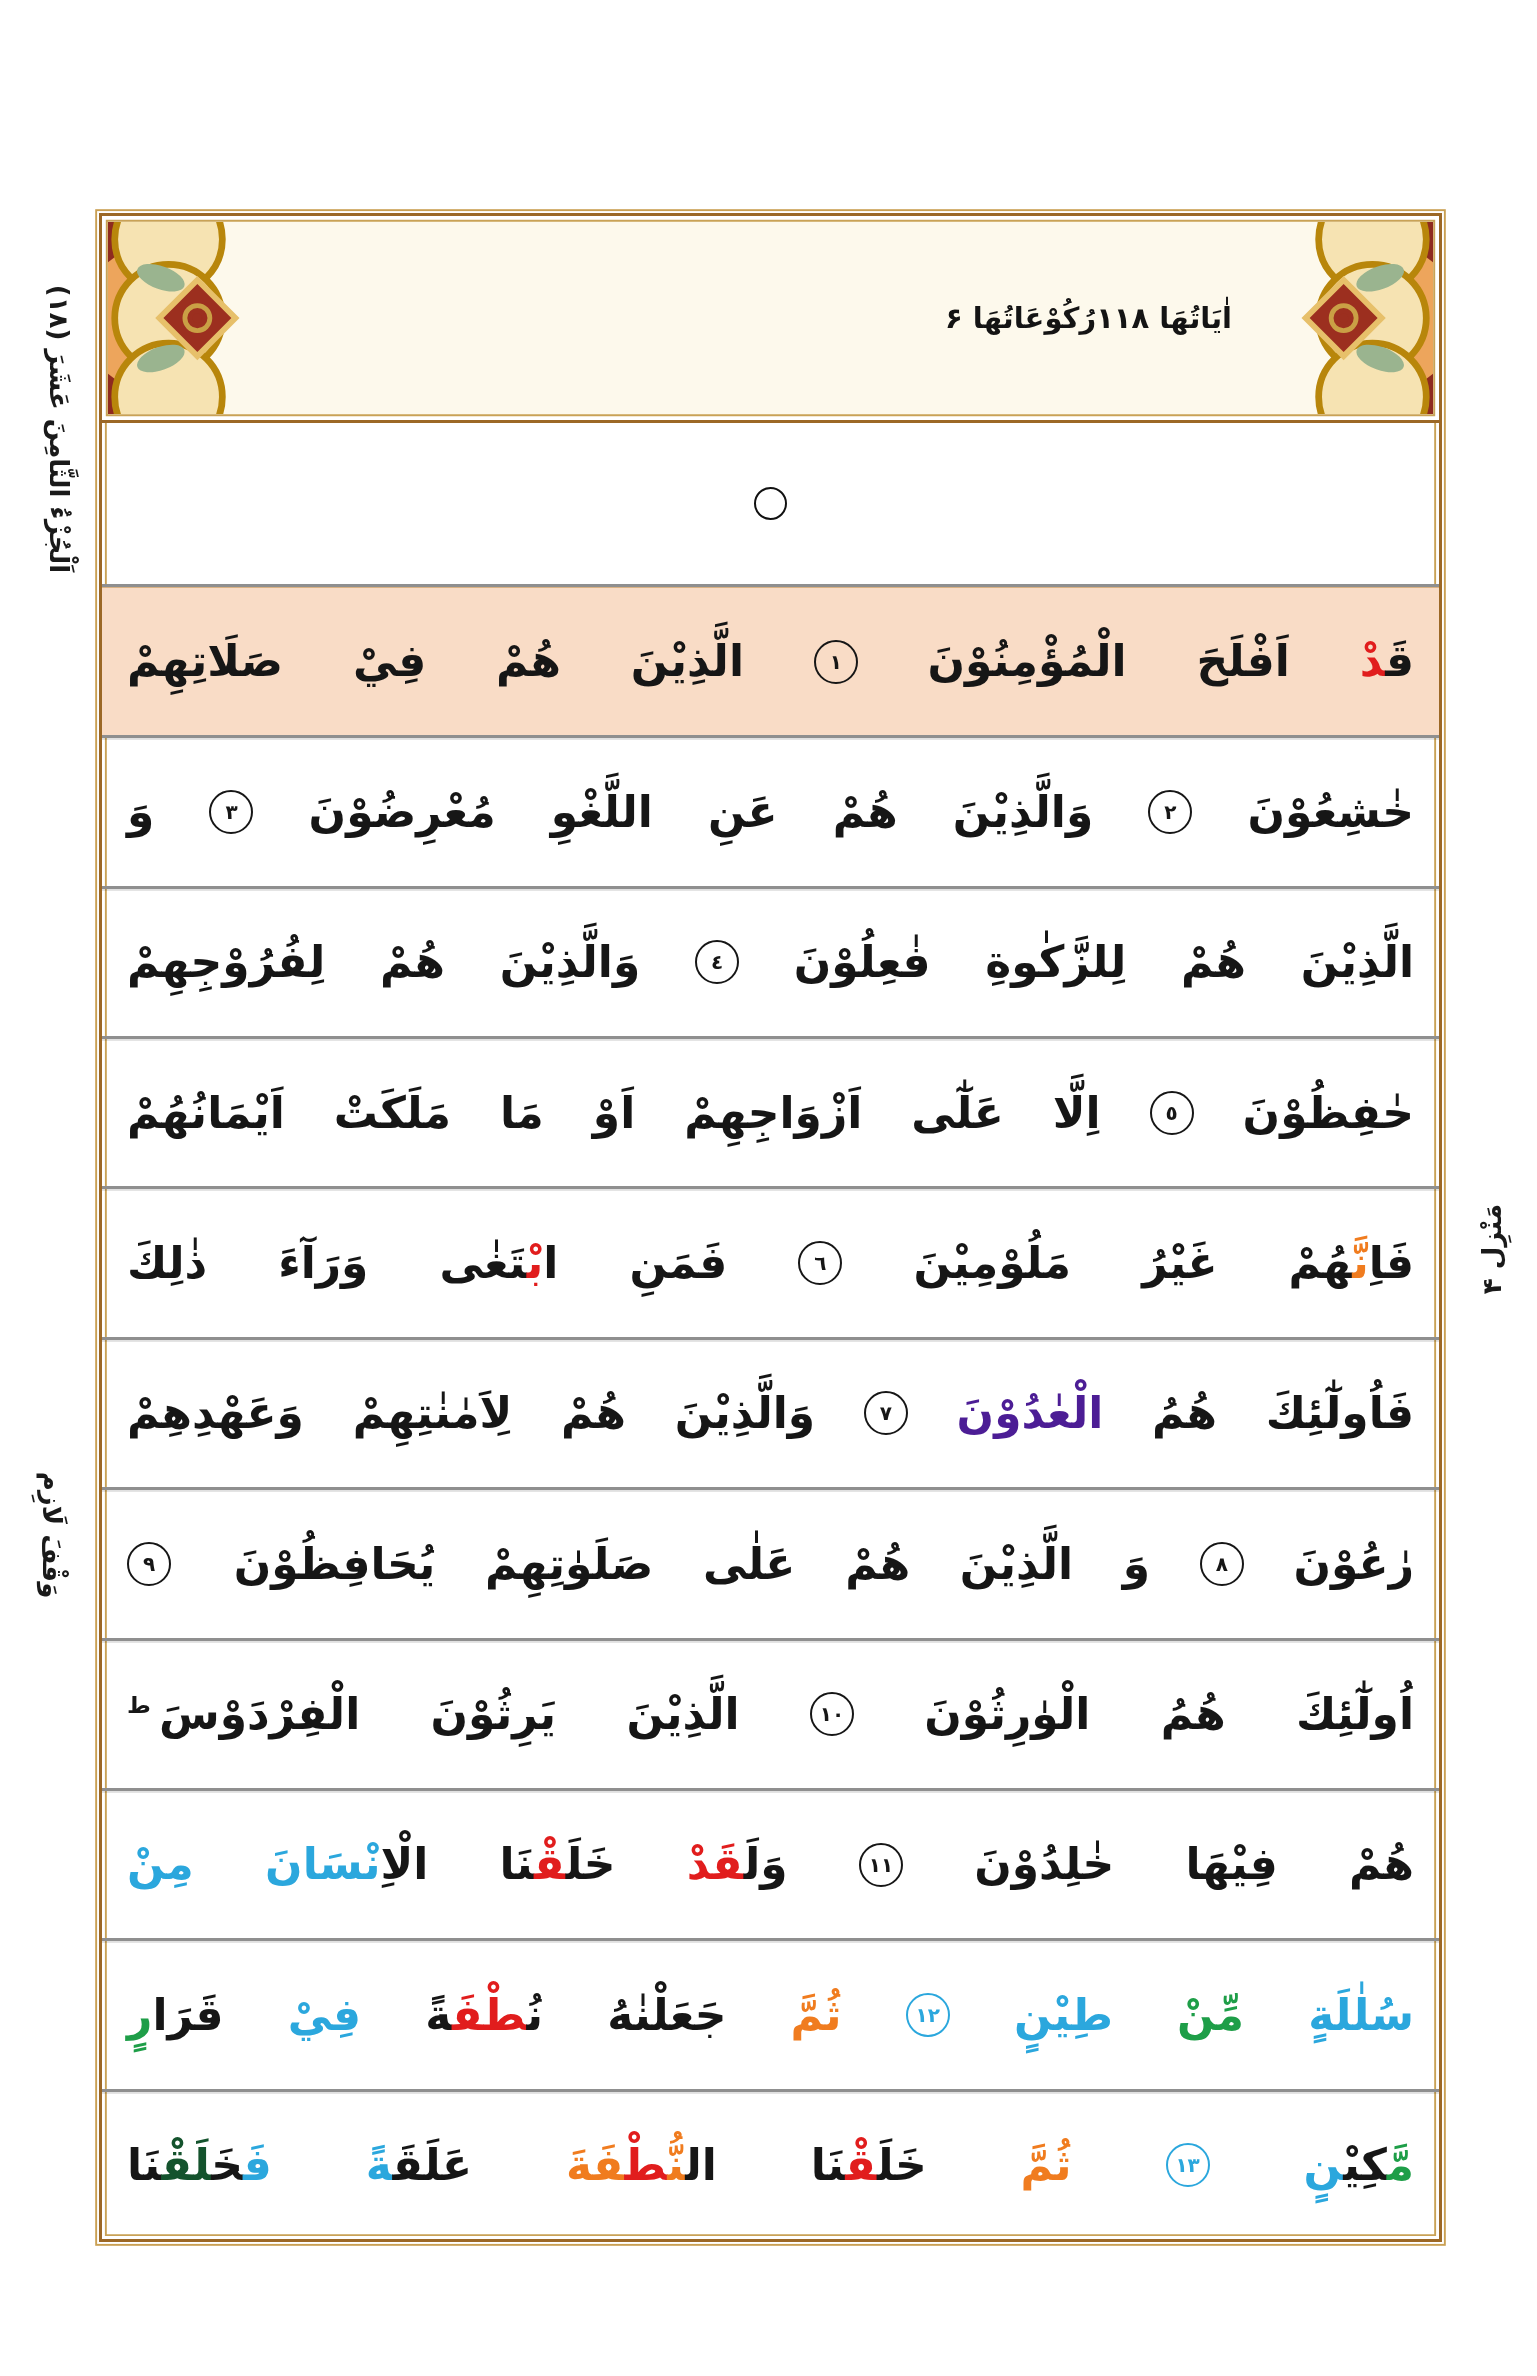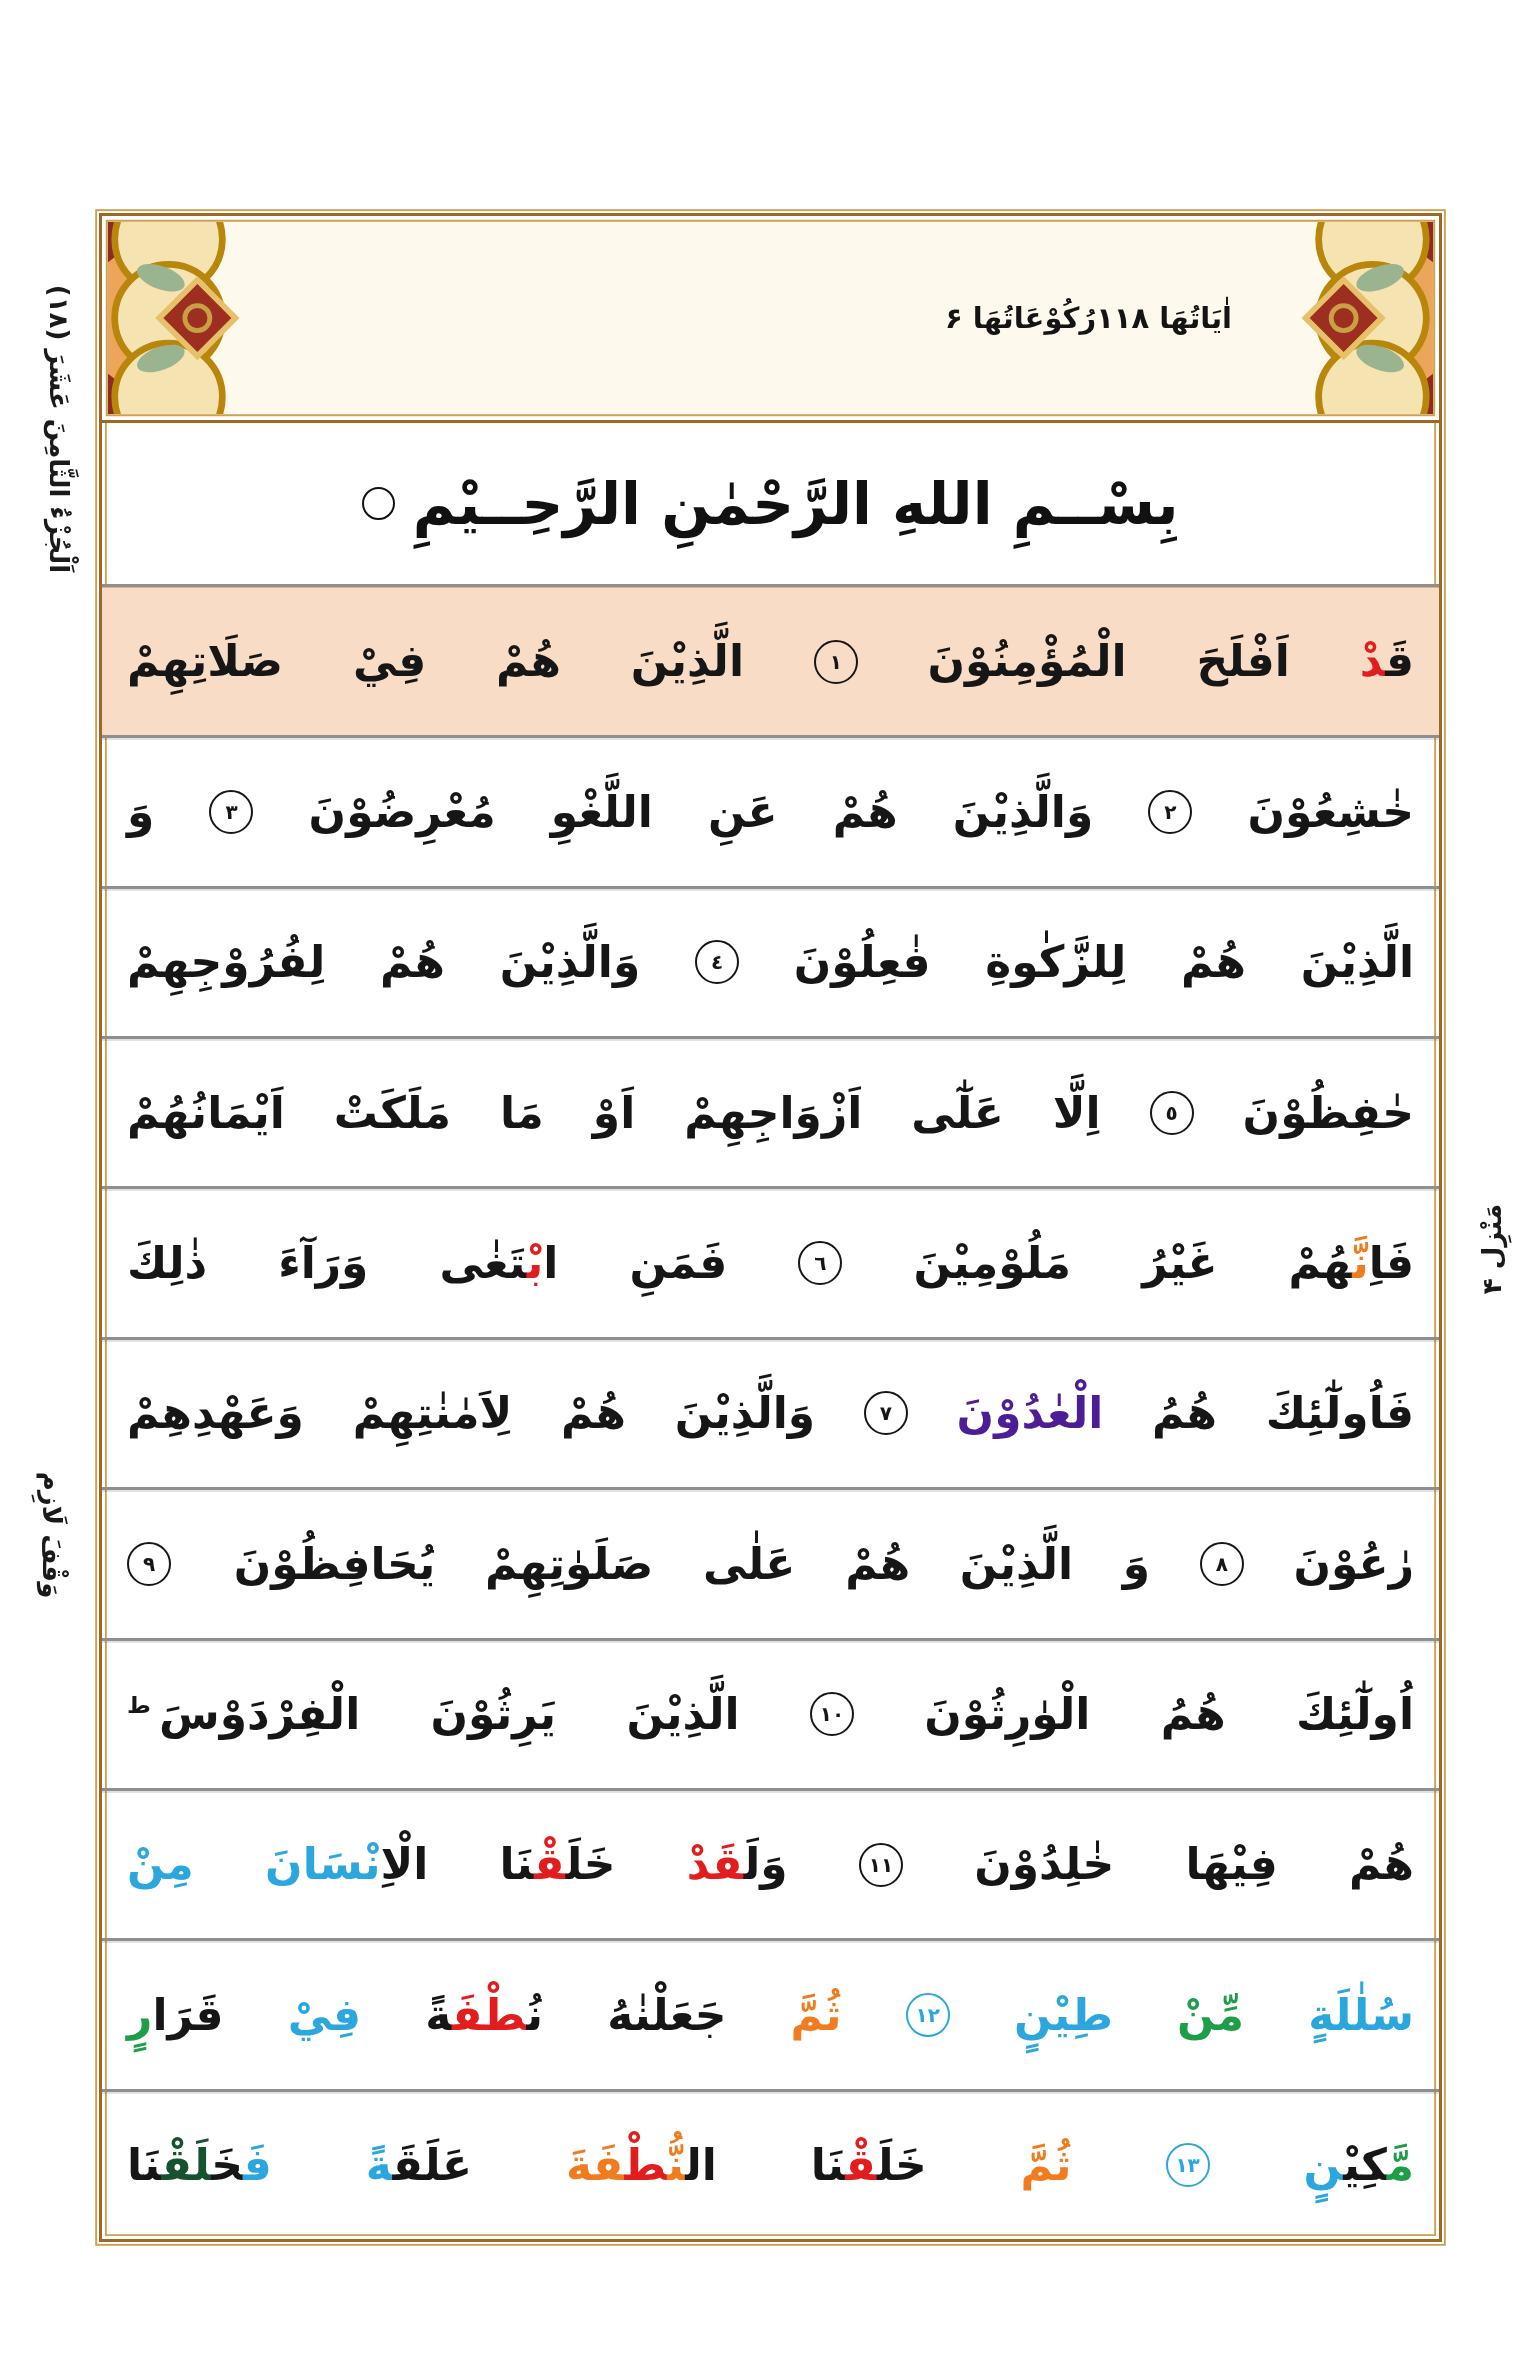--- a/index.html
+++ b/index.html
@@ -97,21 +97,20 @@
         <circle cx="112" cy="100" r="13" fill="none" stroke="#caa045" stroke-width="5"></circle>
         <circle cx="112" cy="100" r="5" fill="#9c2f1f"></circle>
       </svg>
       <div class="band-text">
         <span class="ayat-label">اٰيَاتُهَا ۱۱۸</span>
         <span class="rukuat-label">رُكُوْعَاتُهَا ۶</span>
       </div>
     </div>
 
     <div class="bismillah">
-      <span class="btext">بِسْــمِ اللهِ الرَّحْمٰنِ الرَّحِــيْمِ</span>
       <span class="vcirc"></span>
     </div>
 
     <div class="lines" id="quran-lines">
         <div class="qrow hl">
           <span class="word"><span style="color: rgb(22, 22, 22);">قَ</span><span style="color: rgb(225, 29, 29);">دْ</span></span>
           <span class="word"><span style="color: rgb(22, 22, 22);">اَفْلَحَ</span></span>
           <span class="word"><span style="color: rgb(22, 22, 22);">الْمُؤْمِنُوْنَ</span></span>
           <span class="word marker" style="color: rgb(22, 22, 22);">١</span>
           <span class="word"><span style="color: rgb(22, 22, 22);">الَّذِيْنَ</span></span>

